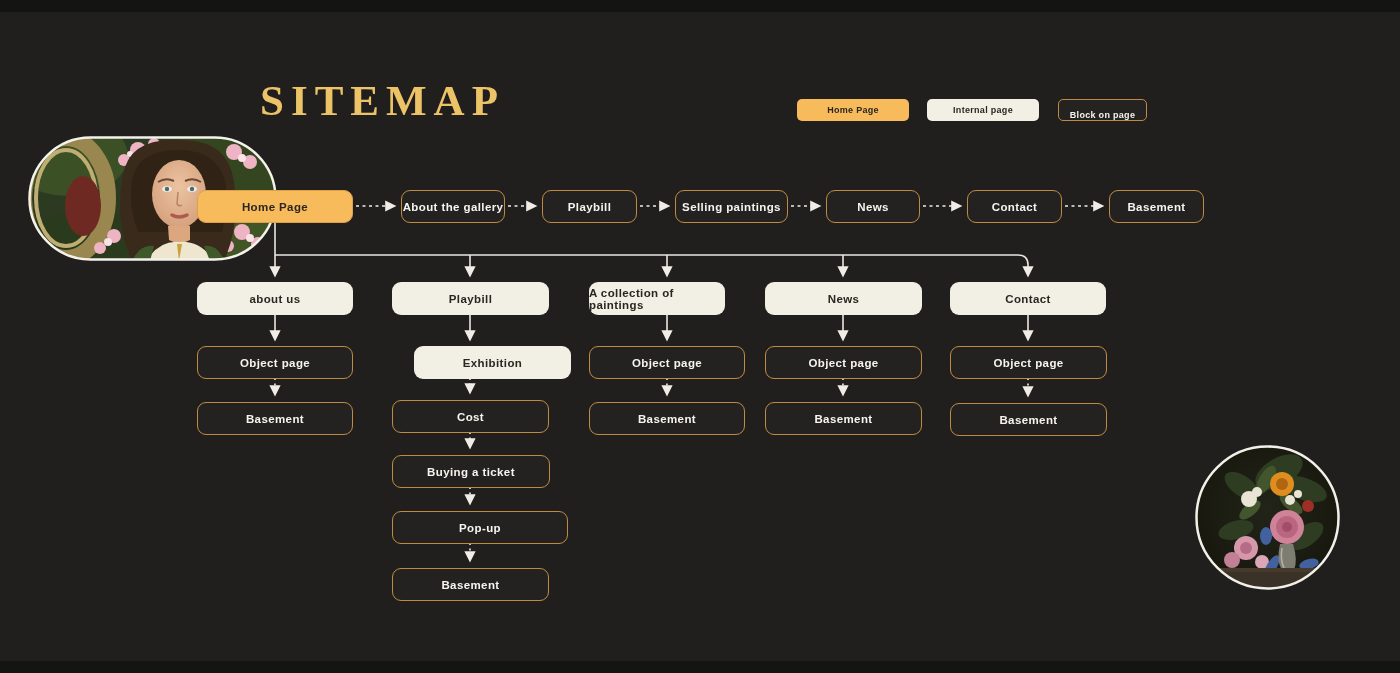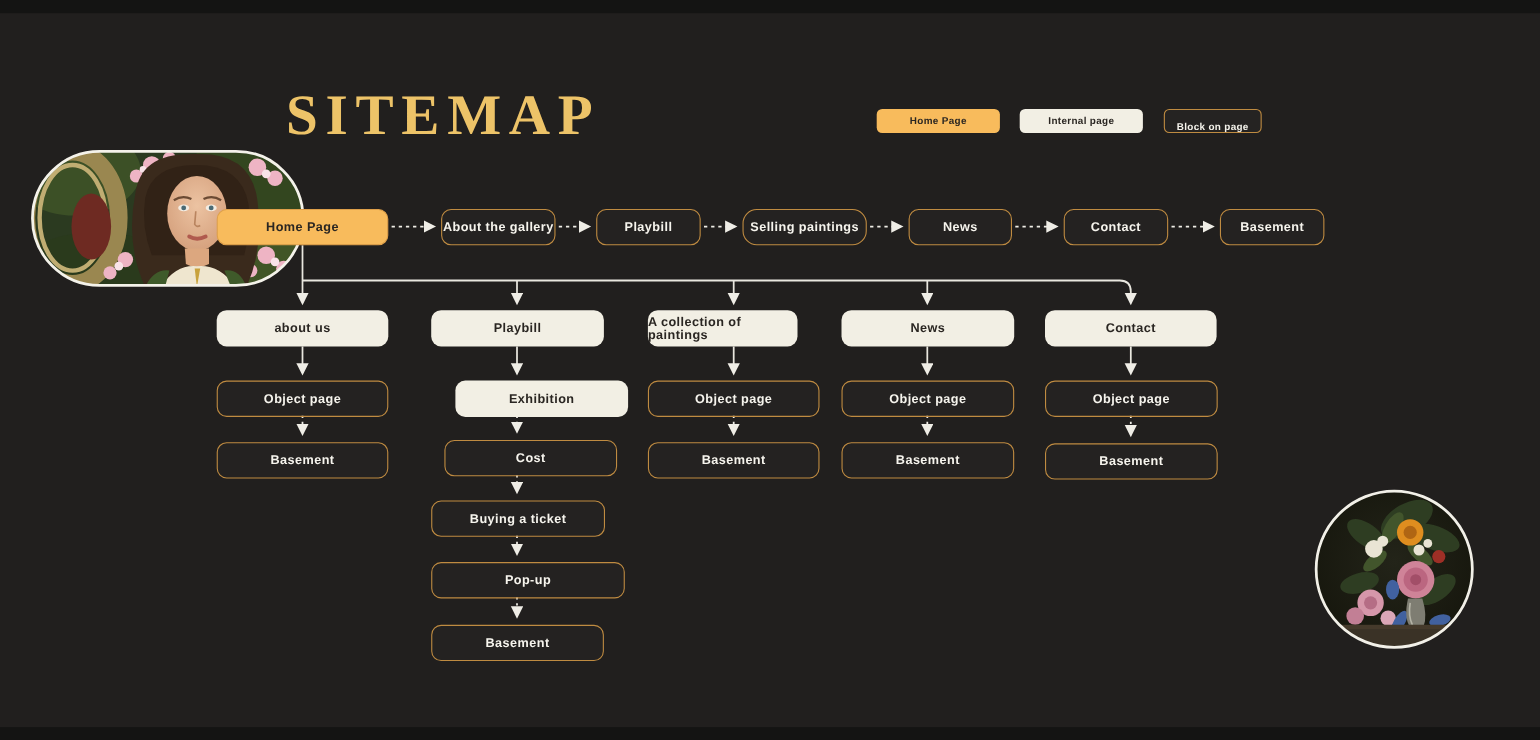--- a/index.html
+++ b/index.html
@@ -8,21 +8,21 @@
     background:#211F1E;overflow:hidden;
     font-family:"Liberation Sans",sans-serif;
   }
   .edge-bar{position:absolute;left:0;width:1400px;background:#141413;}
   .edge-bar.top{top:0;height:12px;}
   .edge-bar.bottom{bottom:0;height:12px;}
 
   .sitemap-title{
     position:absolute;left:260px;top:76px;
     font-family:"Liberation Serif",serif;font-weight:bold;
-    font-size:52px;letter-spacing:7px;color:#EDC368;
+    font-size:43px;letter-spacing:7px;color:#EDC368;
   }
 
   
   .chip{
     position:absolute;top:99px;height:22px;border-radius:5px;
     display:flex;align-items:center;justify-content:center;
     font-size:9px;font-weight:bold;letter-spacing:.3px;box-sizing:border-box;
   }
   .chip.orange{background:#F8BB5C;color:#2A2622;}
   .chip.cream{background:#F2EFE4;color:#2A2622;}
@@ -234,21 +234,21 @@
 
   <div class="node orange" style="left:197px;top:190px;width:156px;">
       <span>Home Page</span>
     </div>
   <div class="node outline" style="left:401px;top:190px;width:104px;">
       <span>About the gallery</span>
     </div>
   <div class="node outline" style="left:542px;top:190px;width:95px;">
       <span>Playbill</span>
     </div>
-  <div class="node outline" style="left:675px;top:190px;width:113px;border-radius:13px;">
+  <div class="node outline" style="left:675px;top:190px;width:113px;">
       <span>Selling paintings</span>
     </div>
   <div class="node outline" style="left:826px;top:190px;width:94px;">
       <span>News</span>
     </div>
   <div class="node outline" style="left:967px;top:190px;width:95px;">
       <span>Contact</span>
     </div>
   <div class="node outline" style="left:1109px;top:190px;width:95px;">
       <span>Basement</span>
@@ -263,21 +263,21 @@
   <div class="node outline" style="left:197px;top:402px;width:156px;">
       <span>Basement</span>
     </div>
 
   <div class="node cream" style="left:392px;top:282px;width:157px;">
       <span>Playbill</span>
     </div>
   <div class="node cream" style="left:414px;top:346px;width:157px;">
       <span>Exhibition</span>
     </div>
-  <div class="node outline" style="left:392px;top:400px;width:157px;margin-left:12px;">
+  <div class="node outline" style="left:392px;top:400px;width:157px;">
       <span>Cost</span>
     </div>
   <div class="node outline" style="left:392px;top:455px;width:158px;">
       <span>Buying a ticket</span>
     </div>
   <div class="node outline" style="left:392px;top:511px;width:176px;">
       <span>Pop-up</span>
     </div>
   <div class="node outline" style="left:392px;top:568px;width:157px;">
       <span>Basement</span>

